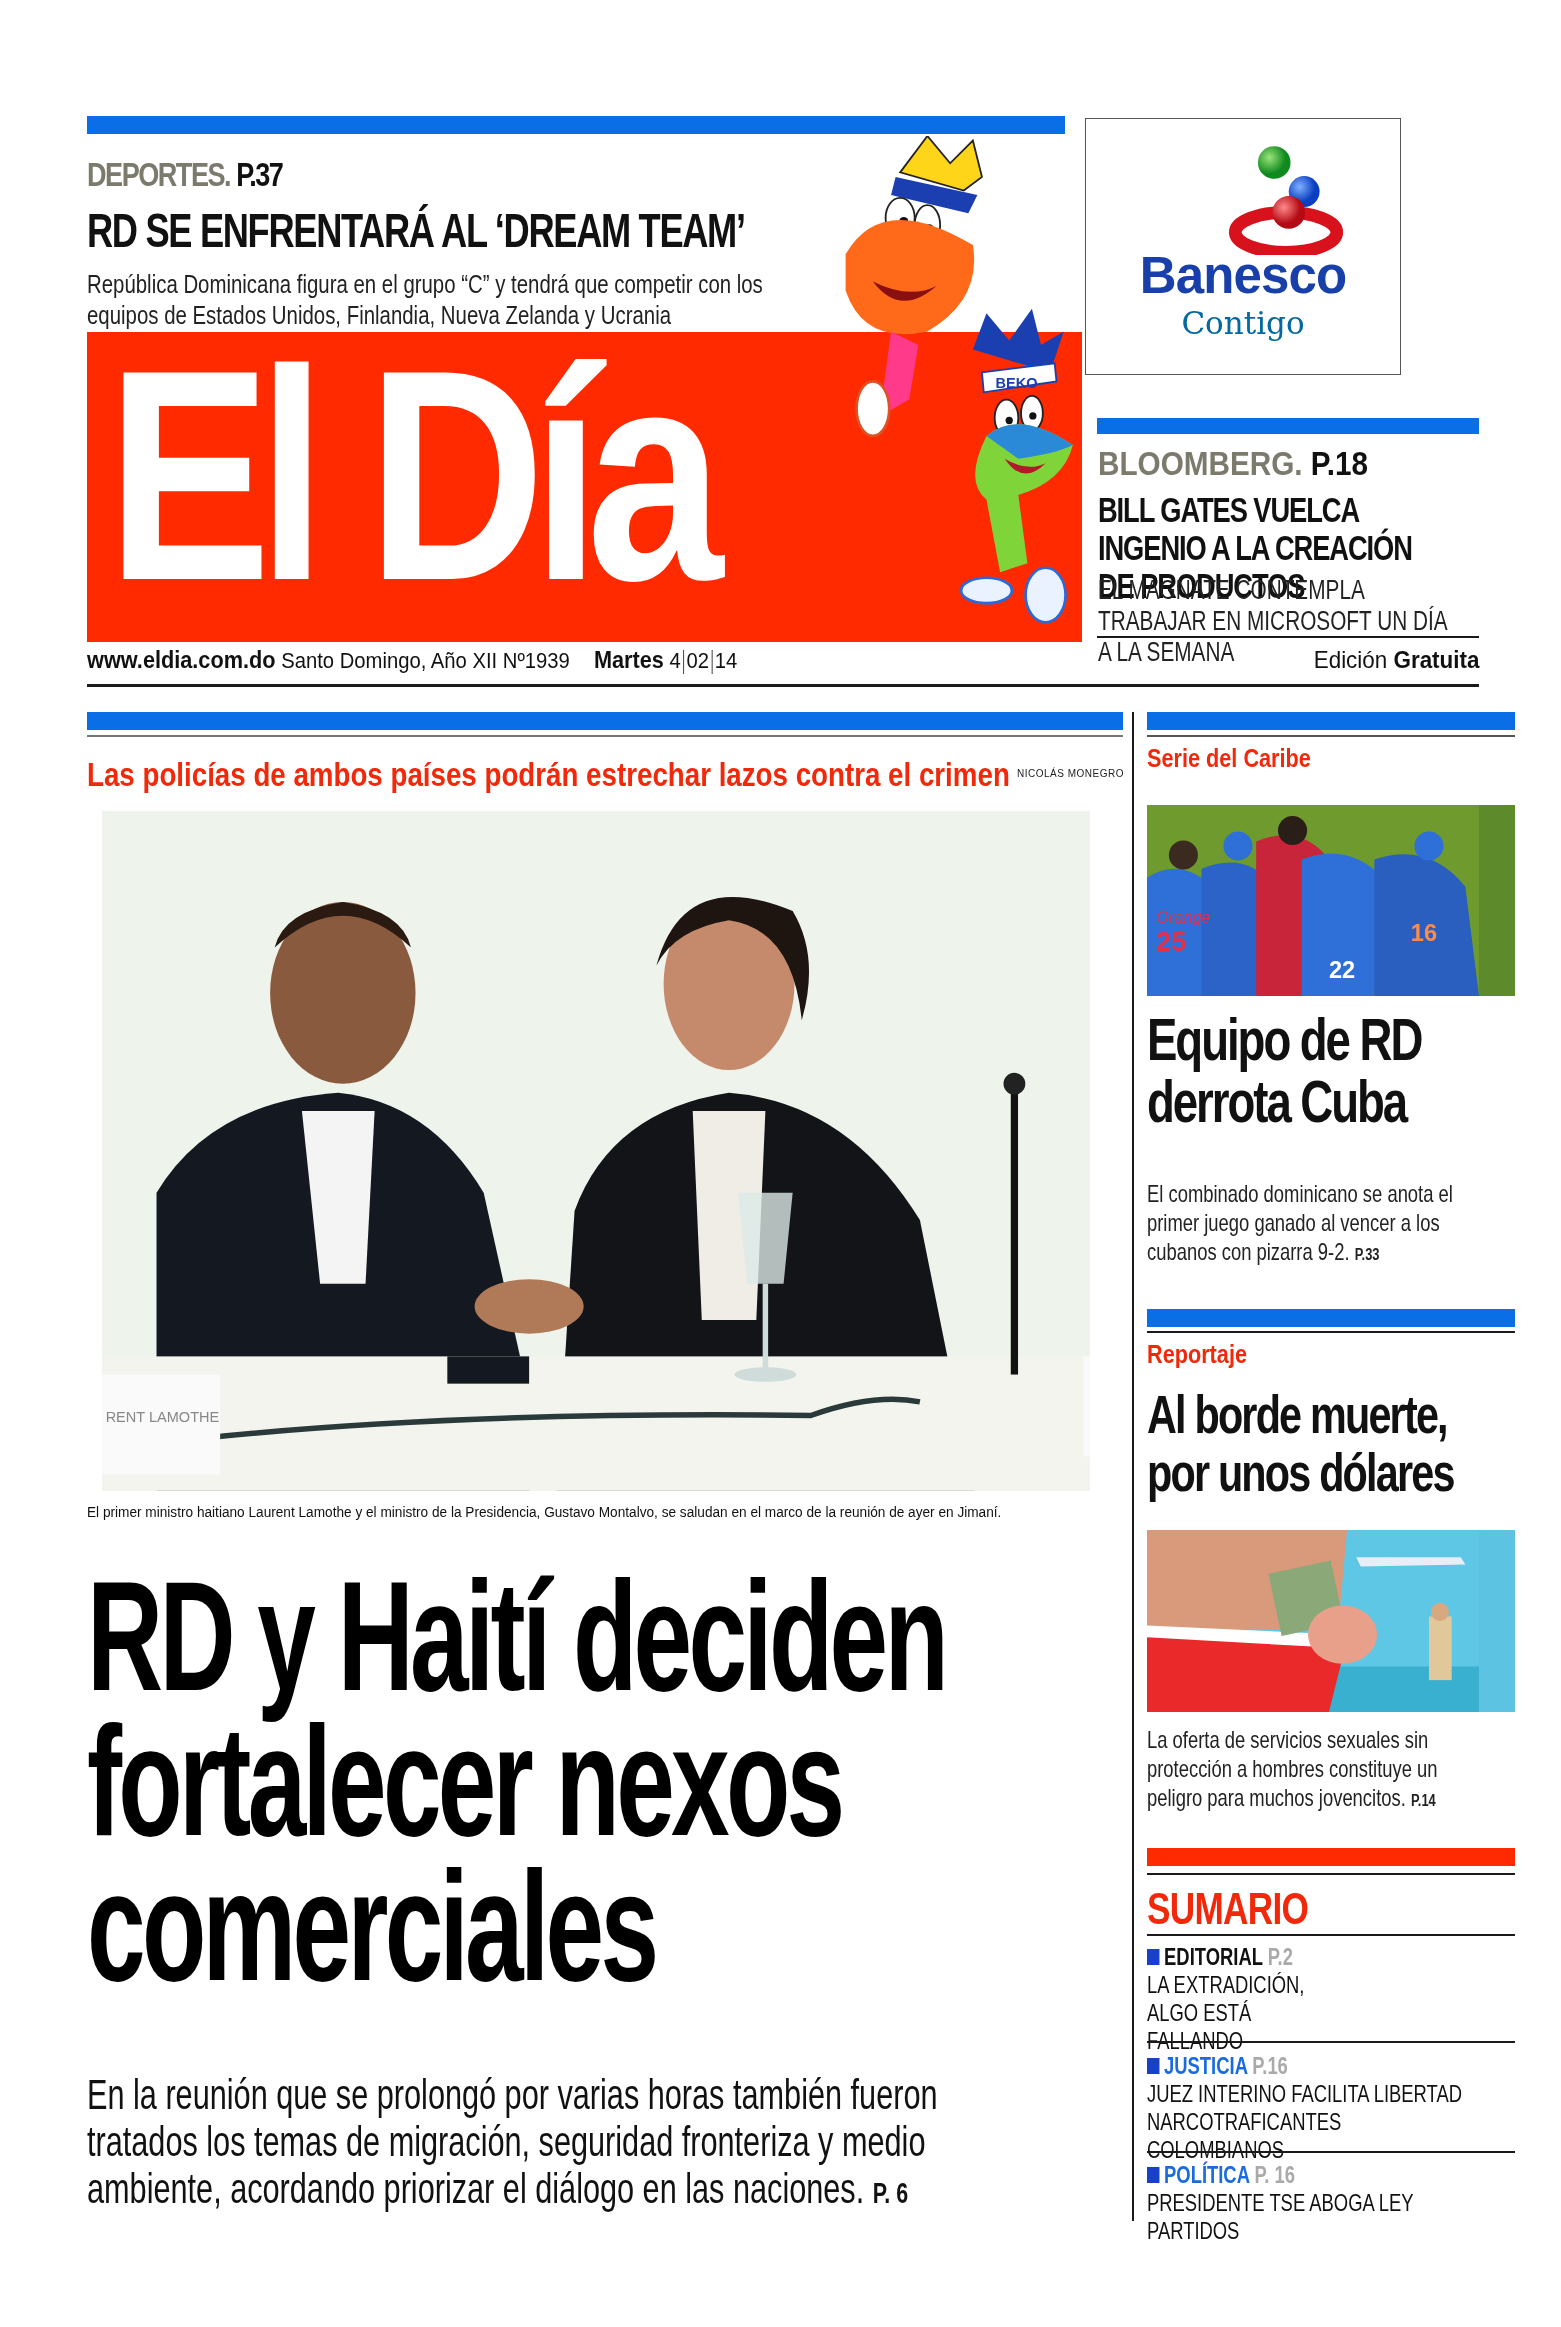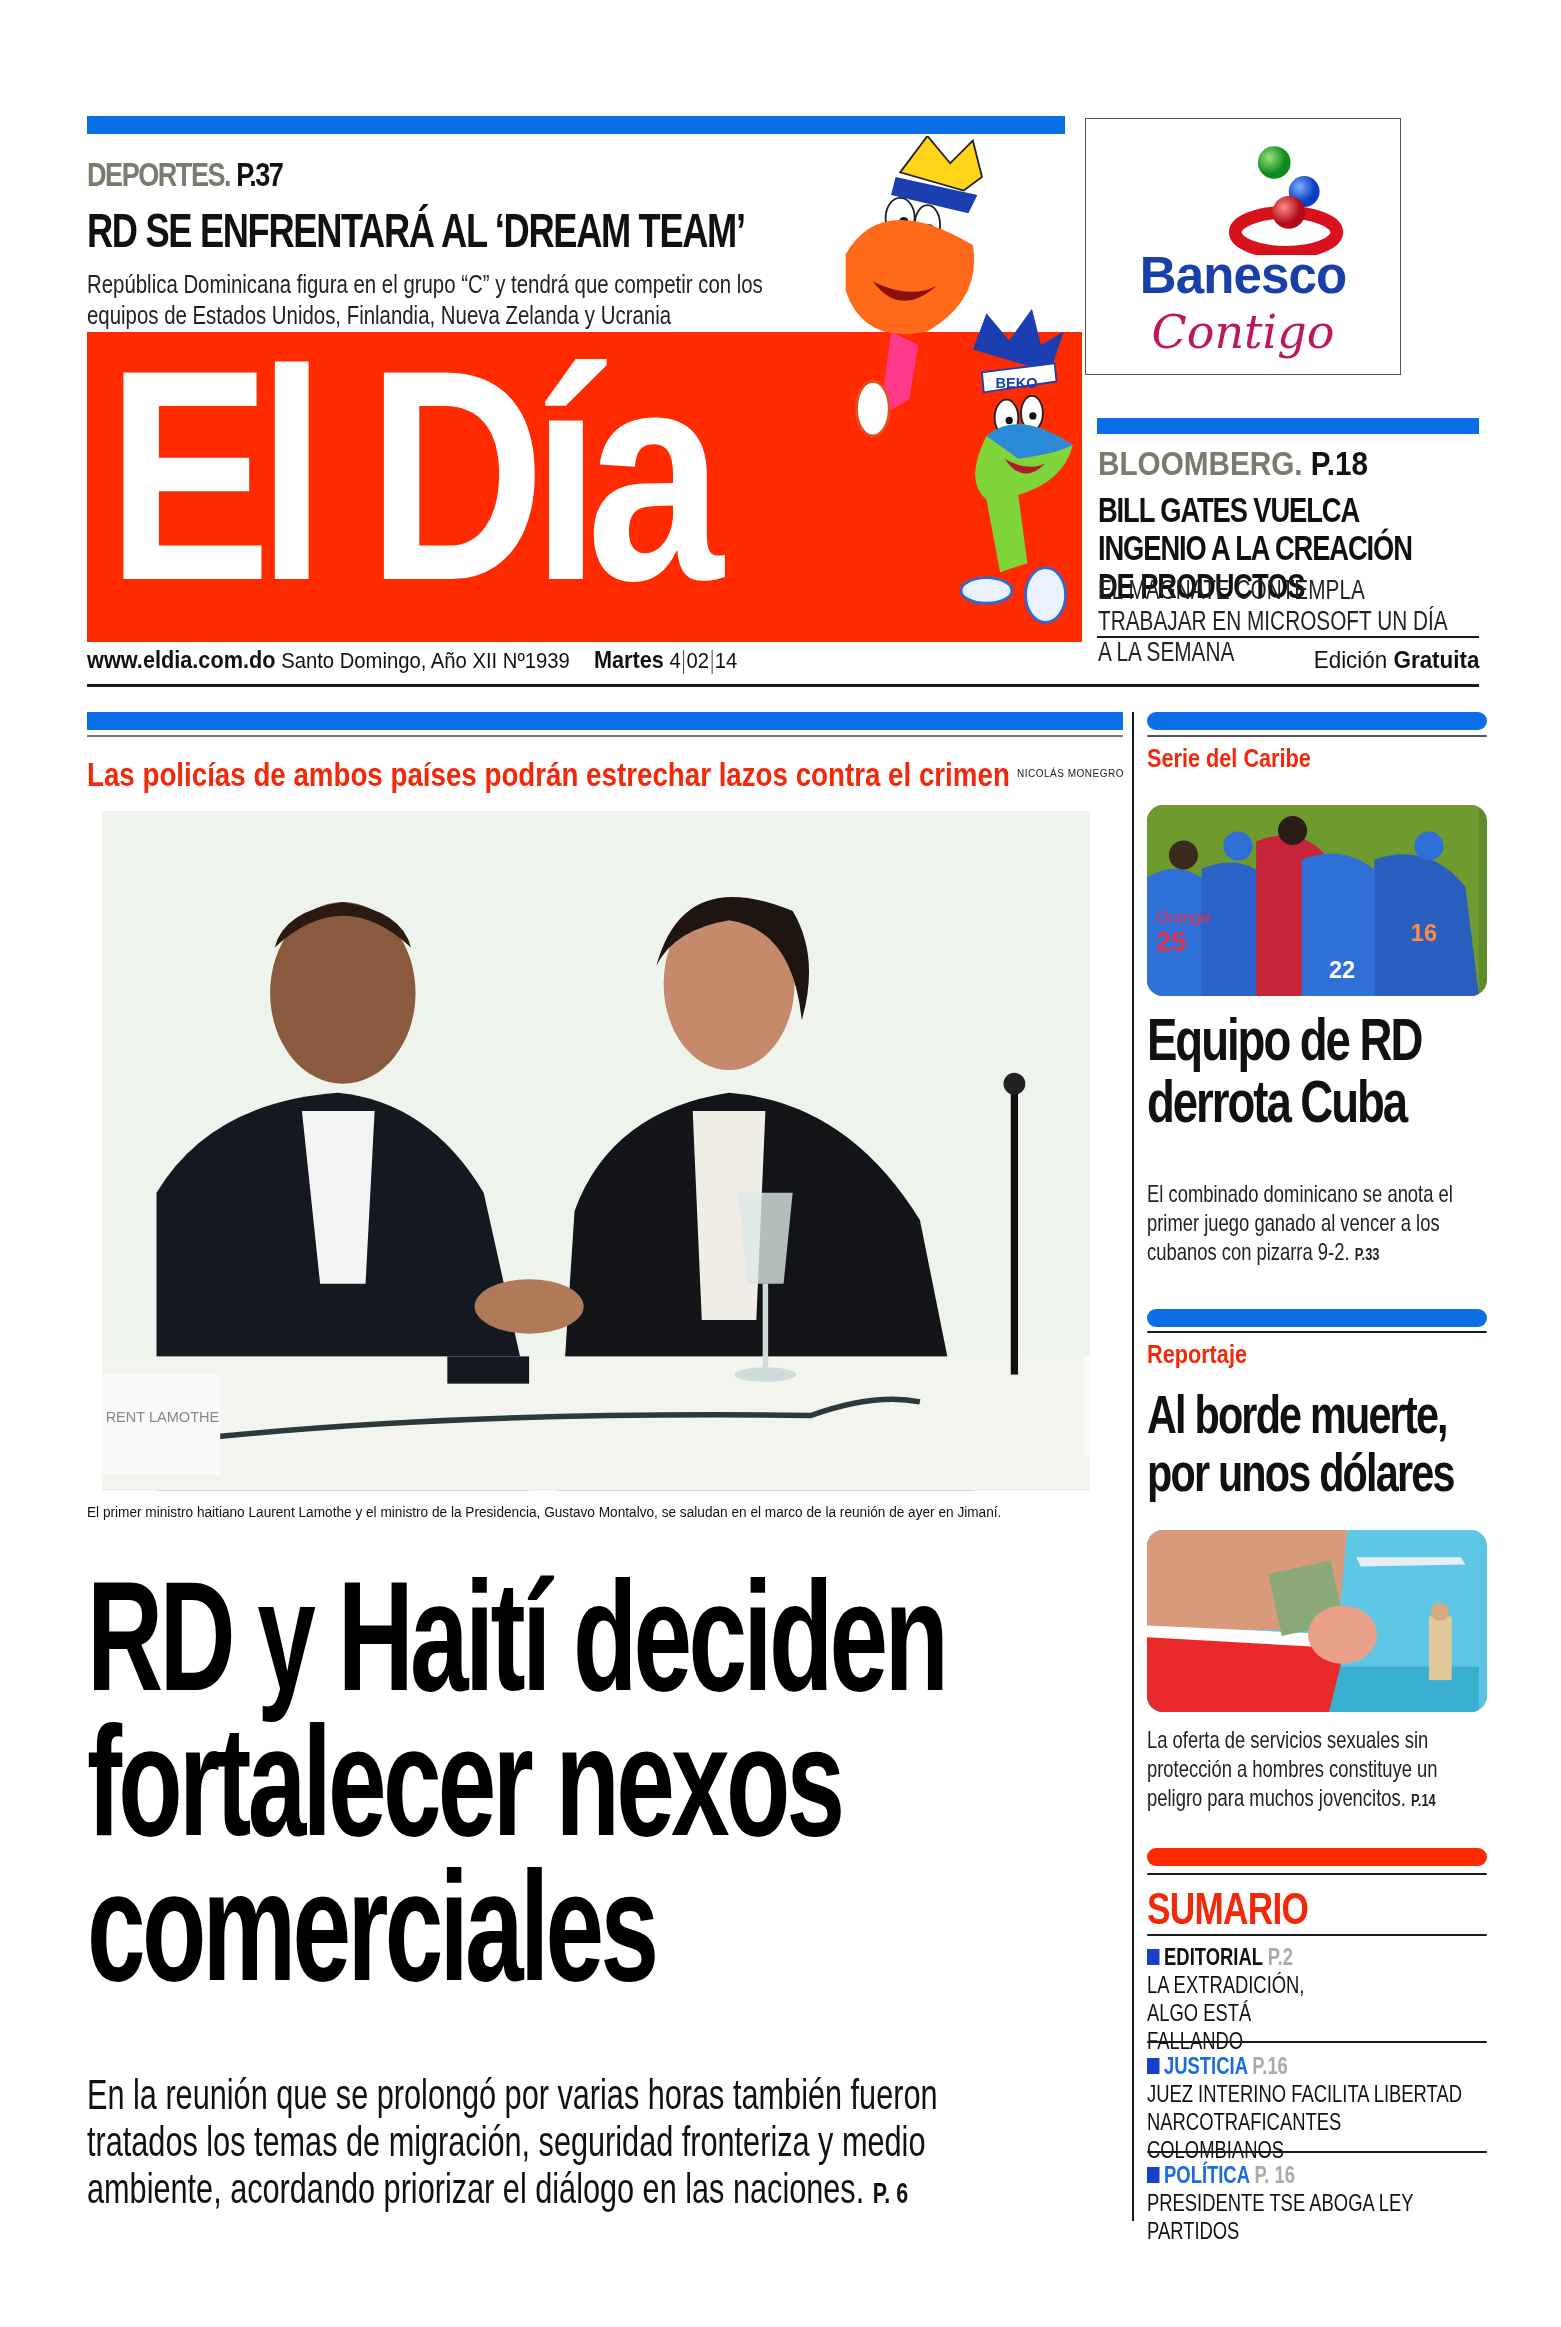--- a/index.html
+++ b/index.html
@@ -14,21 +14,21 @@
   #top-blue { left: 87px; top: 116px; width: 978px; height: 18px; }
   #dep-kicker { left: 87px; top: 156px; font-size: 33px; font-weight: bold; letter-spacing: -1.8px; transform: scaleX(0.82); transform-origin: left; white-space: nowrap; }
   #dep-kicker .sec { color: #7b7a6c; }
   #dep-kicker .pg { color: #111; }
   #dep-head { left: 87px; top: 202px; font-size: 49px; font-weight: bold; letter-spacing: -1.8px; transform: scaleX(0.74); transform-origin: left; white-space: nowrap; }
   #dep-deck { left: 87px; top: 269px; width: 909px; font-size: 25.5px; line-height: 31px; transform: scaleX(0.8); transform-origin: left; color: #222; }
 
   
   #banesco { left: 1085px; top: 118px; width: 316px; height: 257px; border: 1.8px solid #555; background: #fff; }
   #banesco .word { position: absolute; left: 0; right: 0; top: 127px; text-align: center; color: #1840a8; font-size: 51px; font-weight: bold; letter-spacing: -0.9px; }
-  #banesco .tag { position: absolute; left: 0; right: 0; top: 186px; text-align: center; color: #be185d; font-size: 46px; font-style: italic; font-family: "DejaVu Serif", serif; }
+  #banesco .tag { position: absolute; left: 0; right: 0; top: 186px; text-align: center; color: #0369a1; font-size: 31px; font-family: "DejaVu Serif", serif; }
 
   
   #masthead { left: 87px; top: 332px; width: 995px; height: 310px; background: #ff2a00; overflow: hidden; }
   #masthead .logo { position: absolute; left: 20px; top: -20px; color: #fff; font-size: 300px; font-weight: bold; letter-spacing: -16.4px; transform: scaleX(0.82); transform-origin: left; line-height: 327px; }
   #mascot { position: absolute; }
 
   
   #bb-blue { left: 1097px; top: 418px; width: 382px; height: 16.4px; }
   #bb-kicker { left: 1098px; top: 445px; font-size: 33px; font-weight: bold; white-space: nowrap; transform: scaleX(0.9); transform-origin: left; }
   #bb-kicker .sec { color: #7b7a6c; }
@@ -53,21 +53,21 @@
   #credit { right: 438px; top: 768px; font-size: 10px; color: #222; letter-spacing: 0.5px; white-space: nowrap; }
 
   #photo { left: 102px; top: 811px; width: 988px; height: 680px; background: linear-gradient(180deg,#f4f7f2 0%,#e9efe7 60%,#f1f3ee 100%); overflow: hidden; }
   #caption { left: 87px; top: 1503px; font-size: 15.5px; color: #111; white-space: nowrap; transform: scaleX(0.88); transform-origin: left; }
 
   #headline { left: 87px; top: 1564px; width: 1364px; font-size: 155px; line-height: 145px; font-weight: bold; letter-spacing: -5.5px; transform: scaleX(0.68); transform-origin: left; color: #000; }
   #deck { left: 87px; top: 2071px; width: 1273px; font-size: 42px; line-height: 47px; transform: scaleX(0.73); transform-origin: left; color: #111; }
   #deck .pg, .pgref { font-weight: bold; font-size: 0.7em; }
 
   
-  .rc { left: 1147px; width: 340px; border-radius: 16px; }
+  .rc { left: 1147px; width: 368px; }
   #sc-blue { top: 712px; height: 18px; }
   #sc-rule { top: 735px; height: 1.8px; background: #555; }
   #sc-kicker { left: 1147px; top: 744px; font-size: 25.5px; font-weight: bold; color: #f2280a; transform: scaleX(0.85); transform-origin: left; white-space: nowrap; }
   #sc-photo { top: 805px; height: 191px; overflow: hidden; background: #5d8a2a; }
   #sc-head { left: 1147px; top: 1009px; width: 418px; font-size: 60px; line-height: 62px; font-weight: bold; letter-spacing: -2.7px; transform: scaleX(0.76); transform-origin: left; }
   #sc-deck { left: 1147px; top: 1180px; width: 427px; font-size: 23.6px; line-height: 29px; transform: scaleX(0.78); transform-origin: left; color: #222; }
 
   #rp-blue { top: 1309px; height: 18px; }
   #rp-rule { top: 1331px; height: 1.8px; }
   #rp-kicker { left: 1147px; top: 1340px; font-size: 25.5px; font-weight: bold; color: #f2280a; transform: scaleX(0.85); transform-origin: left; white-space: nowrap; }

